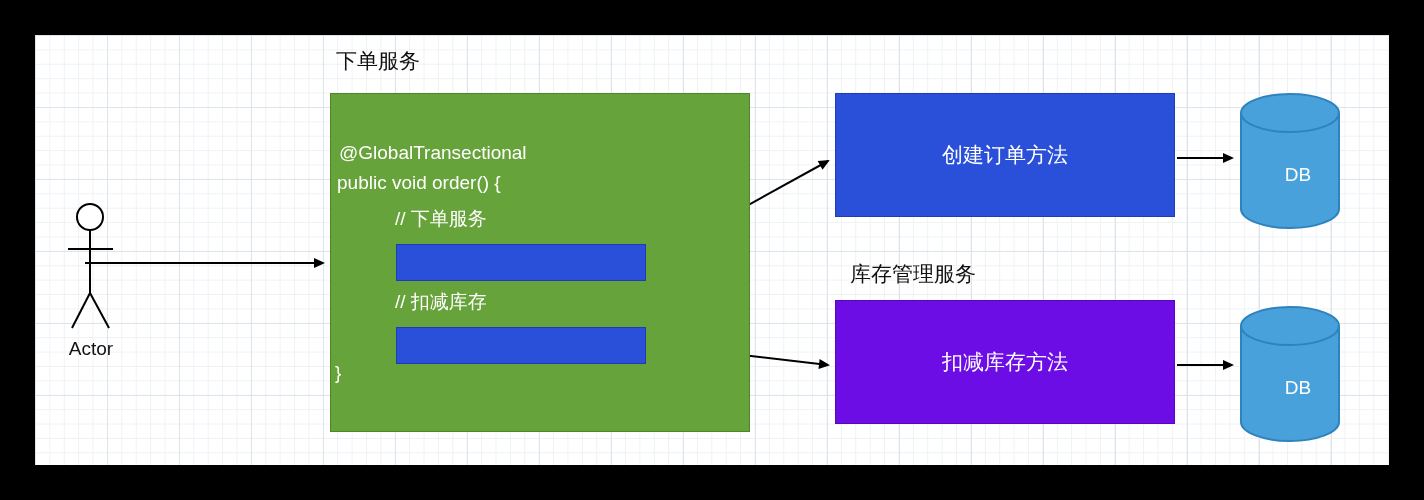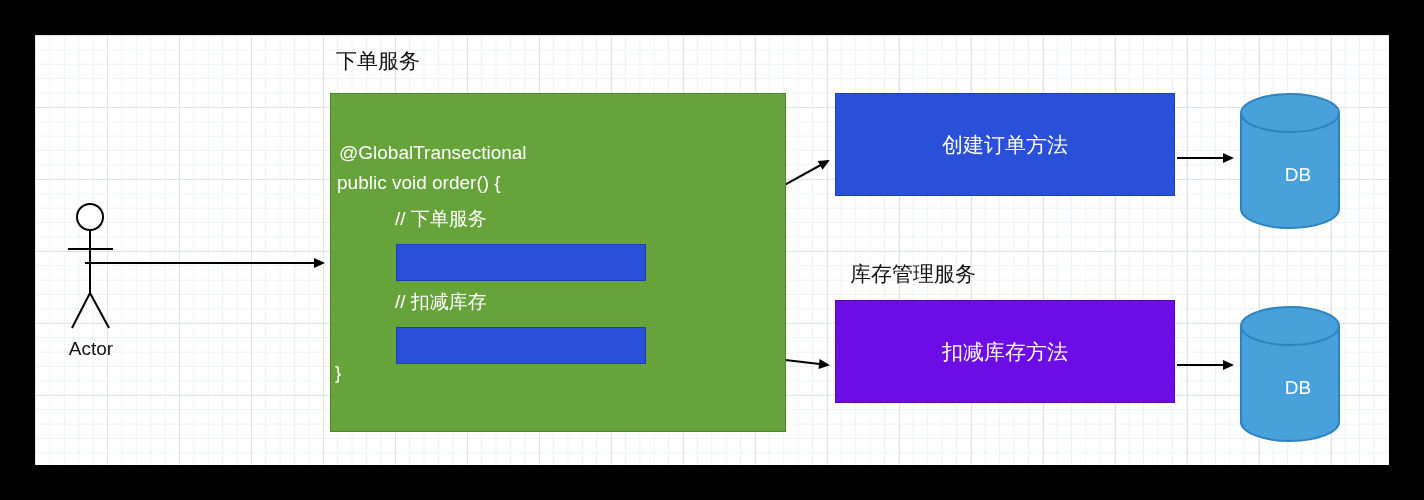--- a/index.html
+++ b/index.html
@@ -24,38 +24,38 @@
     overflow: hidden;
   }
   .layer { position: absolute; left: 0; top: 0; }
   .shape-title {
     position: absolute;
     font-size: 21px; color: #111111;
     white-space: nowrap;
   }
   .green-box {
     position: absolute; left: 295px; top: 58px;
-    width: 456px; height: 339px;
+    width: 420px; height: 339px;
     background: #67A33B;
     border: 1px solid #4d8527;
   }
   .code-line {
     position: absolute;
     color: #ffffff; font-size: 19px;
     white-space: nowrap;
   }
   .inner-rect {
     position: absolute;
     width: 250px; height: 37px;
     background: #2A4FD8;
     border: 1px solid #1e3cb4;
   }
   .service-box {
     position: absolute;
-    width: 340px; height: 103px;
+    width: 340px; height: 124px;
     display: flex; align-items: center; justify-content: center;
     color: #ffffff; font-size: 21px;
   }
   .service-box.blue   { left: 800px; top: 58px;  background: #2A4FD8; border: 1px solid #1e3cb4; }
   .service-box.purple { left: 800px; top: 265px; background: #6D0DE6; border: 1px solid #5608b8; }
   .cylinder { position: absolute; width: 116px; height: 138px; }
   .cylinder.db1 { left: 1205px; top: 57px; }
   .cylinder.db2 { left: 1205px; top: 270px; }
   .db-label {
     position: absolute; left: 0; top: 72px; width: 100%;

